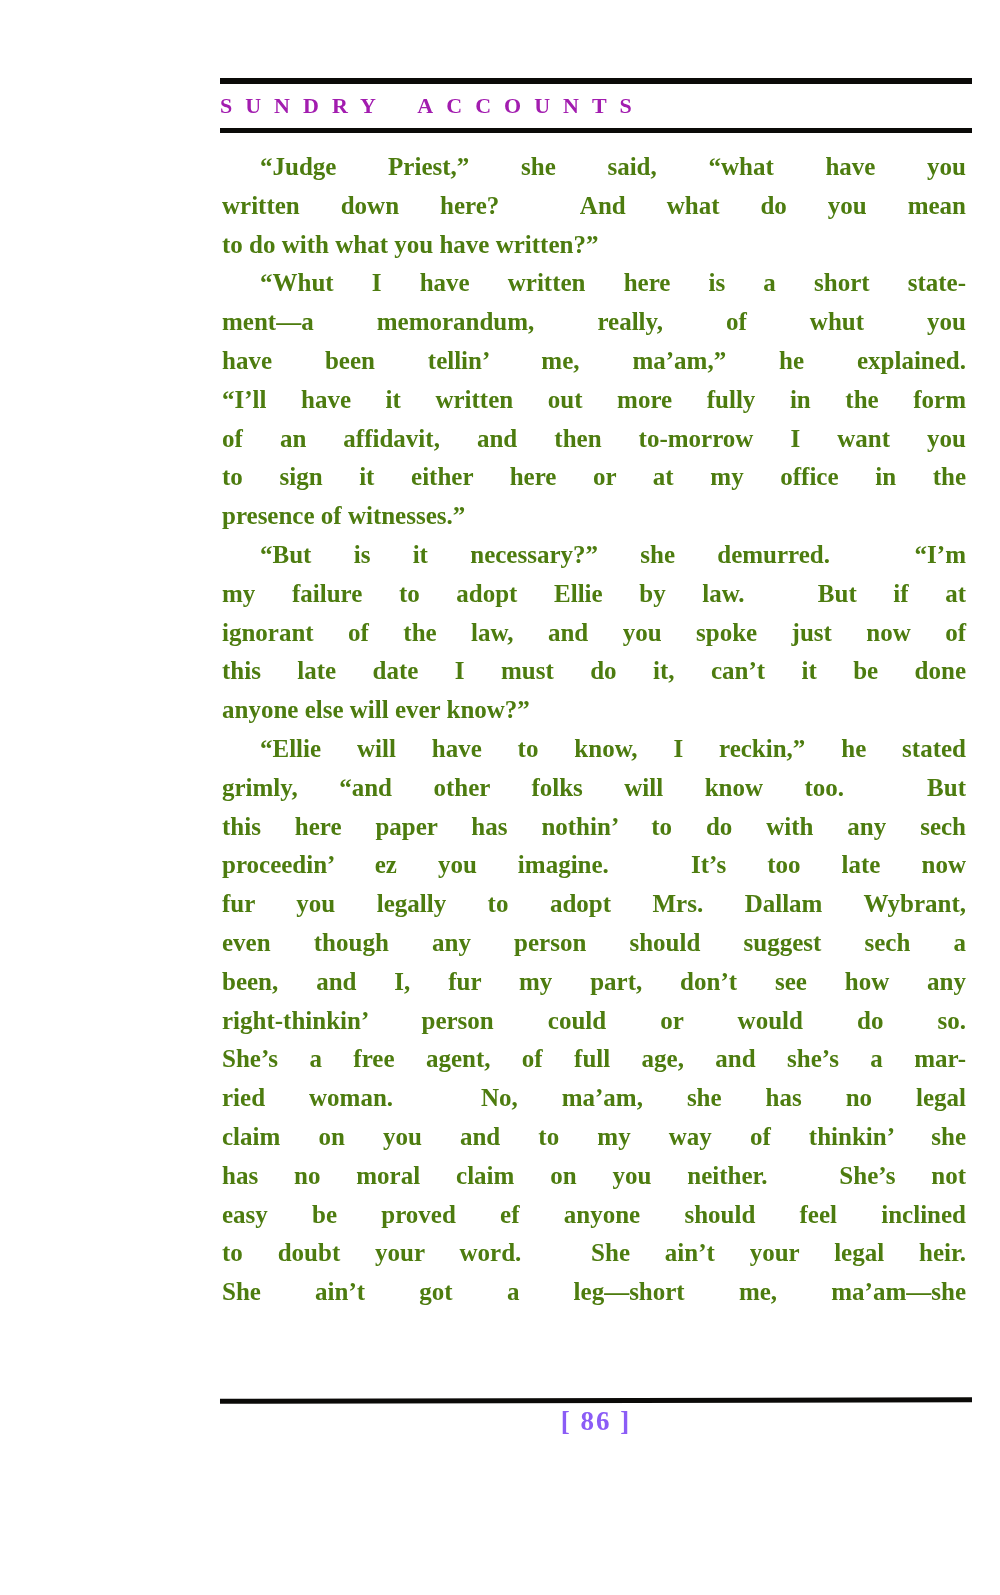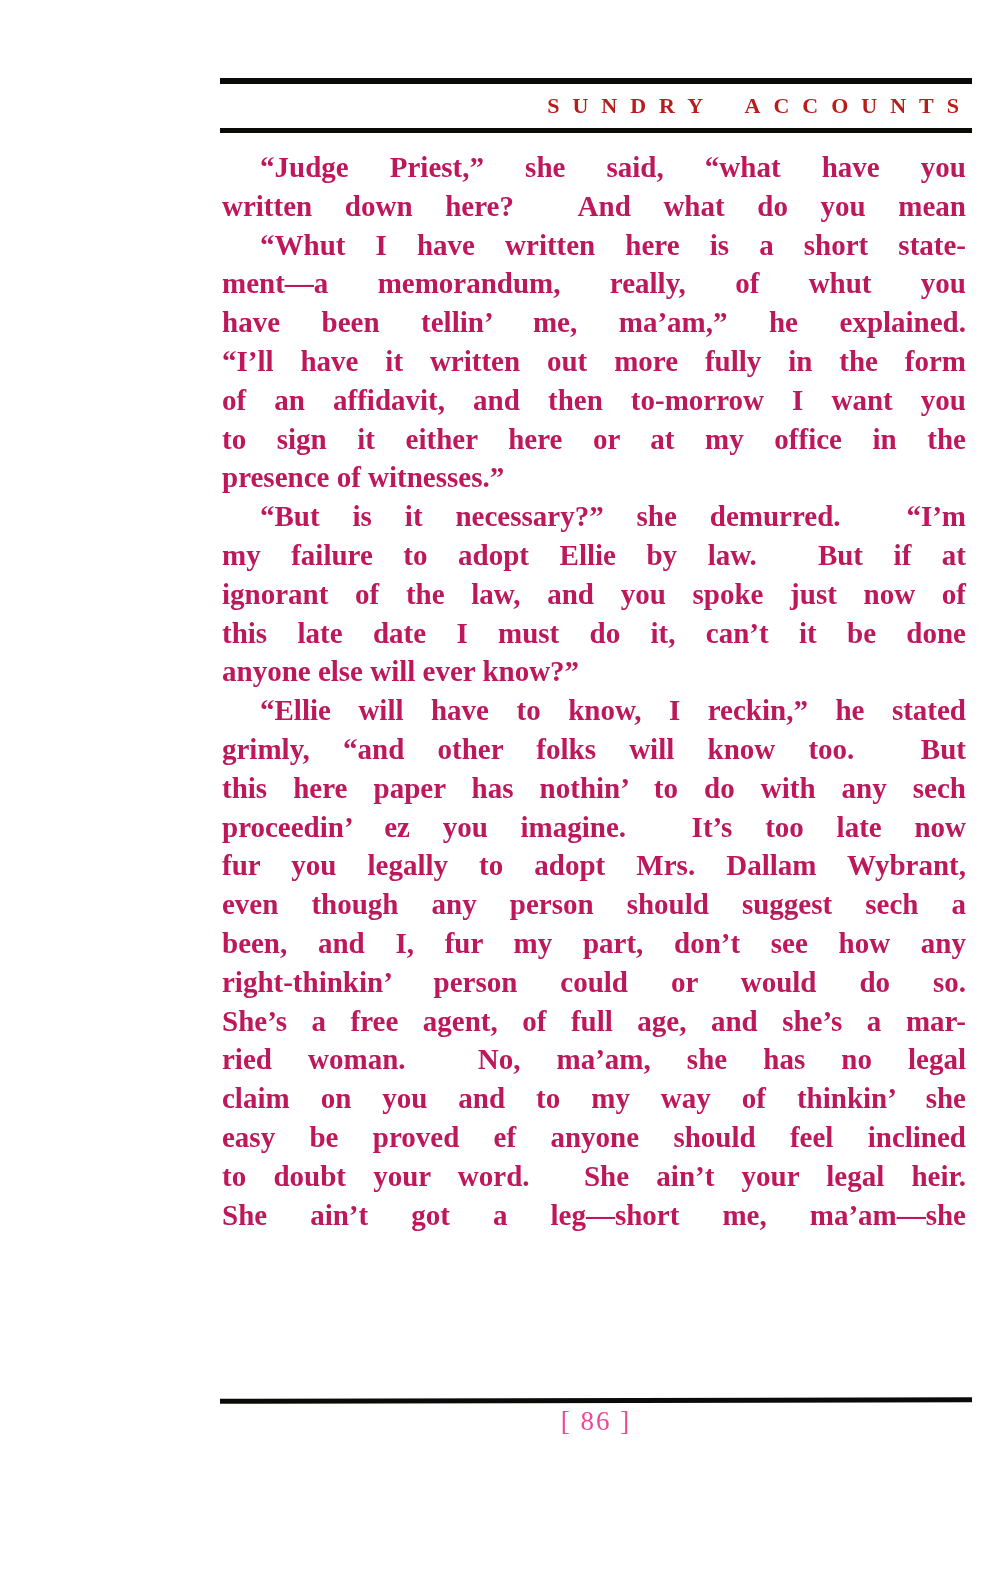--- a/index.html
+++ b/index.html
@@ -21,65 +21,66 @@
     height: 5px;
     background: #0b0a08;
   }
   .rule-top    { top: 78px; height: 6px; }
   .rule-mid    { top: 128px; }
   .rule-bottom { top: 1398px; transform: rotate(-0.12deg); }
   .running-head {
     position: absolute;
     top: 84px; left: 220px; width: 752px;
     height: 44px; line-height: 44px;
-    text-align: right;
+    text-align: left;
     font-size: 22px;
     font-weight: bold;
     letter-spacing: 13px;
     word-spacing: 12px;
-    color: #b91c1c;
+    color: #a21caf;
   }
   .text-block {
     position: absolute;
     top: 148px; left: 222px; width: 744px;
   }
   .line {
-    font-size: 29px;
+    font-size: 25px;
     font-weight: bold;
     line-height: 38.8px;
-    color: #be185d;
+    color: #4d7c0f;
     text-align: left;
   }
   .line.just {
     text-align: justify;
     -moz-text-align-last: justify;
     text-align-last: justify;
   }
   .line.indent { text-indent: 38px; }
   .page-number {
     position: absolute;
     top: 1406px; left: 220px; width: 752px;
     text-align: center;
     font-size: 27px;
-    font-weight: normal;
+    font-weight: bold;
     letter-spacing: 2px;
-    color: #ec4899;
+    color: #8b5cf6;
   }
 </style>
 </head>
 <body>
 
 <div class="page">
   <div class="rule rule-top"></div>
   <div class="running-head">SUNDRY ACCOUNTS</div>
   <div class="rule rule-mid"></div>
 
   <div class="text-block">
       <div class="line just indent">“Judge Priest,” she said, “what have you</div>
       <div class="line just">written down here?&nbsp; And what do you mean</div>
+      <div class="line">to do with what you have written?”</div>
       <div class="line just indent">“Whut I have written here is a short state-</div>
       <div class="line just">ment—a memorandum, really, of whut you</div>
       <div class="line just">have been tellin’ me, ma’am,” he explained.</div>
       <div class="line just">“I’ll have it written out more fully in the form</div>
       <div class="line just">of an affidavit, and then to-morrow I want you</div>
       <div class="line just">to sign it either here or at my office in the</div>
       <div class="line">presence of witnesses.”</div>
       <div class="line just indent">“But is it necessary?” she demurred.&nbsp; “I’m</div>
       <div class="line just">my failure to adopt Ellie by law.&nbsp; But if at</div>
       <div class="line just">ignorant of the law, and you spoke just now of</div>
@@ -89,20 +90,21 @@
       <div class="line just">grimly, “and other folks will know too.&nbsp; But</div>
       <div class="line just">this here paper has nothin’ to do with any sech</div>
       <div class="line just">proceedin’ ez you imagine.&nbsp; It’s too late now</div>
       <div class="line just">fur you legally to adopt Mrs. Dallam Wybrant,</div>
       <div class="line just">even though any person should suggest sech a</div>
       <div class="line just">been, and I, fur my part, don’t see how any</div>
       <div class="line just">right-thinkin’ person could or would do so.</div>
       <div class="line just">She’s a free agent, of full age, and she’s a mar-</div>
       <div class="line just">ried woman.&nbsp; No, ma’am, she has no legal</div>
       <div class="line just">claim on you and to my way of thinkin’ she</div>
+      <div class="line just">has no moral claim on you neither.&nbsp; She’s not</div>
       <div class="line just">easy be proved ef anyone should feel inclined</div>
       <div class="line just">to doubt your word.&nbsp; She ain’t your legal heir.</div>
       <div class="line just">She ain’t got a leg—short me, ma’am—she</div>
     </div>
 
   <div class="rule rule-bottom"></div>
   <div class="page-number">[ 86 ]</div>
 </div>
 
 </body></html>

